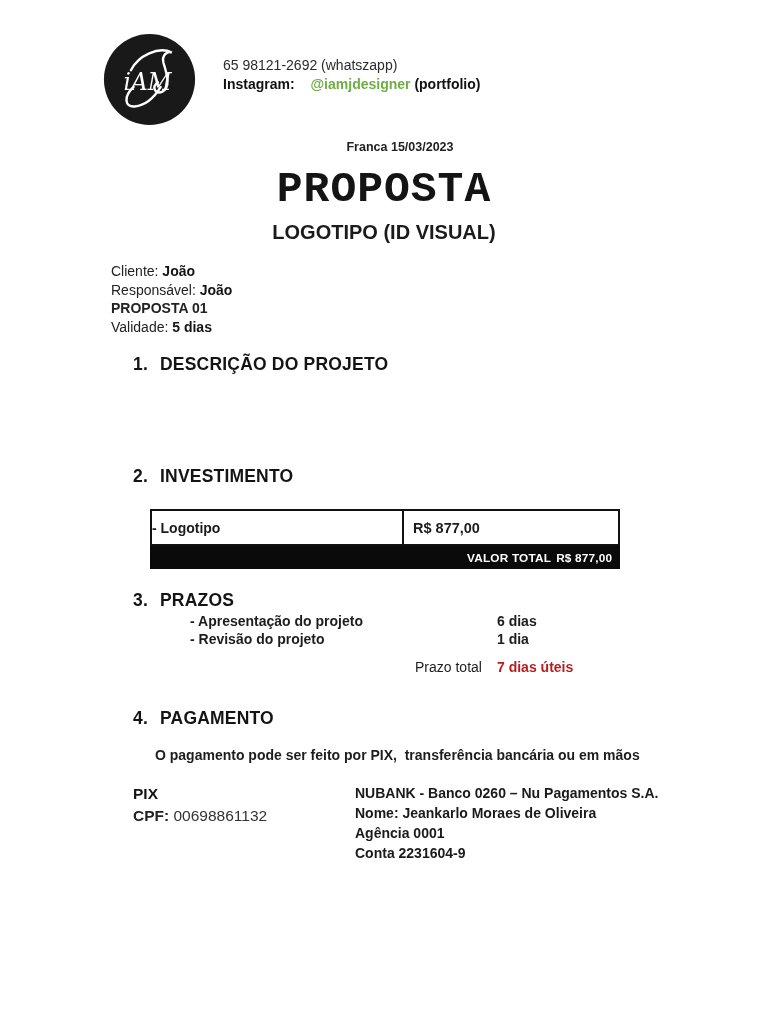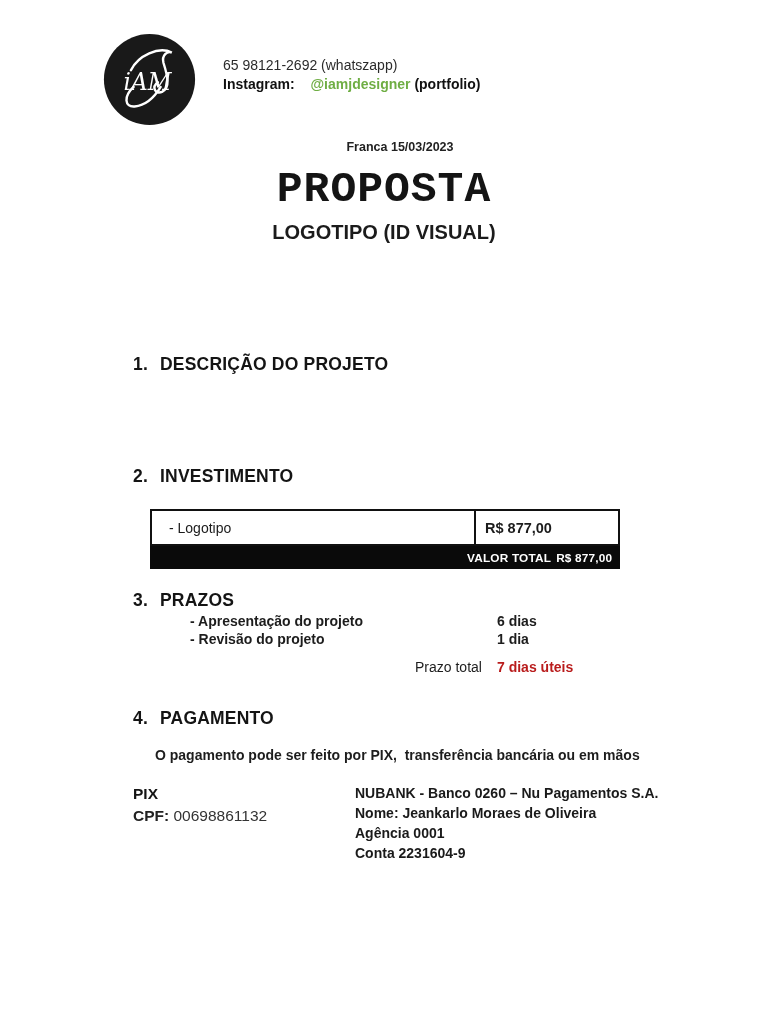--- a/index.html
+++ b/index.html
@@ -37,21 +37,21 @@
   .h2{left:133px;top:466px;}
   .h3{left:133px;top:590px;}
   .h4{left:133px;top:708px;}
 
   .desc{left:157px;top:393px;width:492px;font-size:14.2px;line-height:21px;color:#5b6370;}
   .desc .lead{font-weight:bold;color:#33383f;}
 
   
   .inv-table{left:150px;top:509px;width:470px;}
   .inv-row1{display:flex;border:2px solid #111;background:#fff;height:37px;box-sizing:border-box;}
-  .inv-cell-item{width:324px;border-right:2px solid #111;display:flex;align-items:center;padding-left:17px;font-size:14px;font-weight:400;box-sizing:border-box;}
+  .inv-cell-item{width:252px;border-right:2px solid #111;display:flex;align-items:center;font-size:14px;font-weight:700;box-sizing:border-box;}
   .inv-cell-value{flex:1;display:flex;align-items:center;padding-left:9px;font-size:14.5px;font-weight:600;}
   .inv-row2{display:flex;background:#0a0a0a;height:23px;color:#fff;}
   .inv-total-cell{margin-left:308px;display:flex;align-items:center;padding-left:9px;font-size:11.8px;letter-spacing:.2px;}
   .inv-total-cell .tl{font-weight:600;margin-right:5px;}
   .inv-total-cell .tv{font-weight:800;}
 
   
   .prazo-row{font-size:14px;font-weight:600;color:#1d1d1d;}
   .prazo-label-1{left:190px;top:613px;}
   .prazo-value-1{left:497px;top:613px;font-weight:bold;}
@@ -87,20 +87,35 @@
       <span>Instagram:</span>
       <span class="handle" style="color:#6fae44;margin-left:12px;">@iamjdesigner</span>
       <span>(portfolio)</span>
     </div>
   </div>
 
   <div class="abs date-line">Franca 15/03/2023</div>
   <div class="abs doc-title">PROPOSTA</div>
   <div class="abs doc-subtitle">LOGOTIPO (ID VISUAL)</div>
 
+  <div class="abs client">
+    <div>
+      <span>Cliente:</span>
+      <b>João</b>
+    </div>
+    <div>
+      <span>Responsável:</span>
+      <b>João</b>
+    </div>
+    <div class="allbold">PROPOSTA 01</div>
+    <div>
+      <span>Validade:</span>
+      <b>5 dias</b>
+    </div>
+  </div>
 
   <div class="abs sec-head h1">
     <span class="num">1.</span>
     <span>DESCRIÇÃO DO PROJETO</span>
   </div>
 
   <div class="abs sec-head h2">
     <span class="num">2.</span>
     <span>INVESTIMENTO</span>
   </div>

